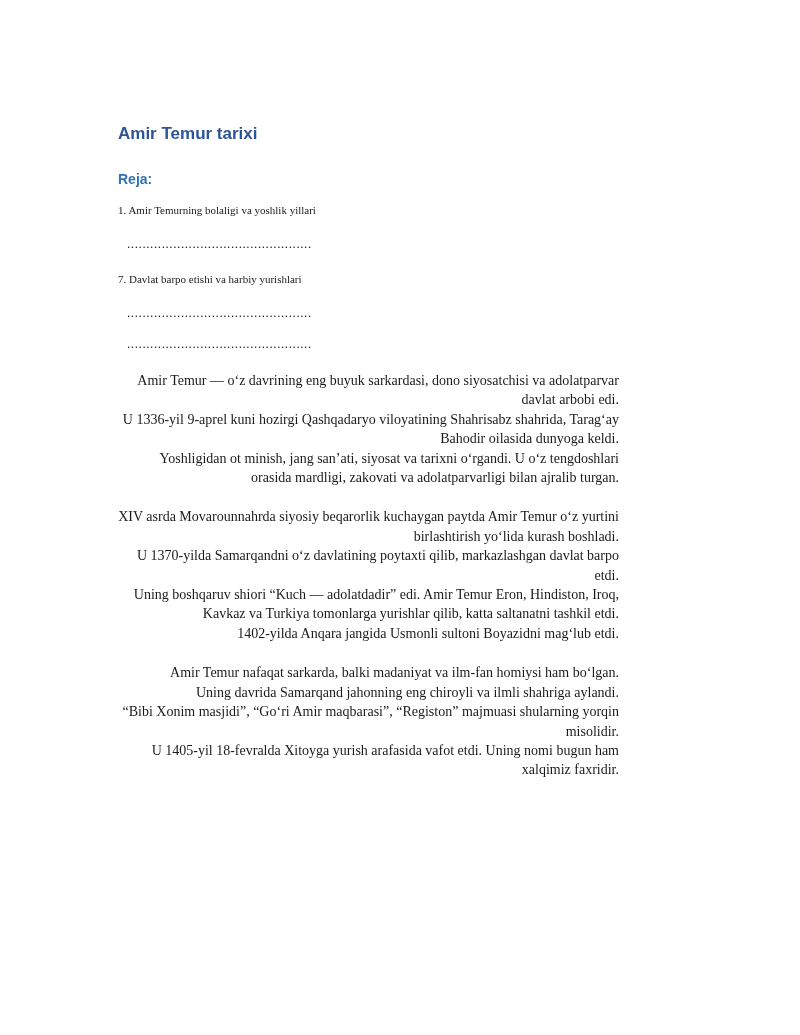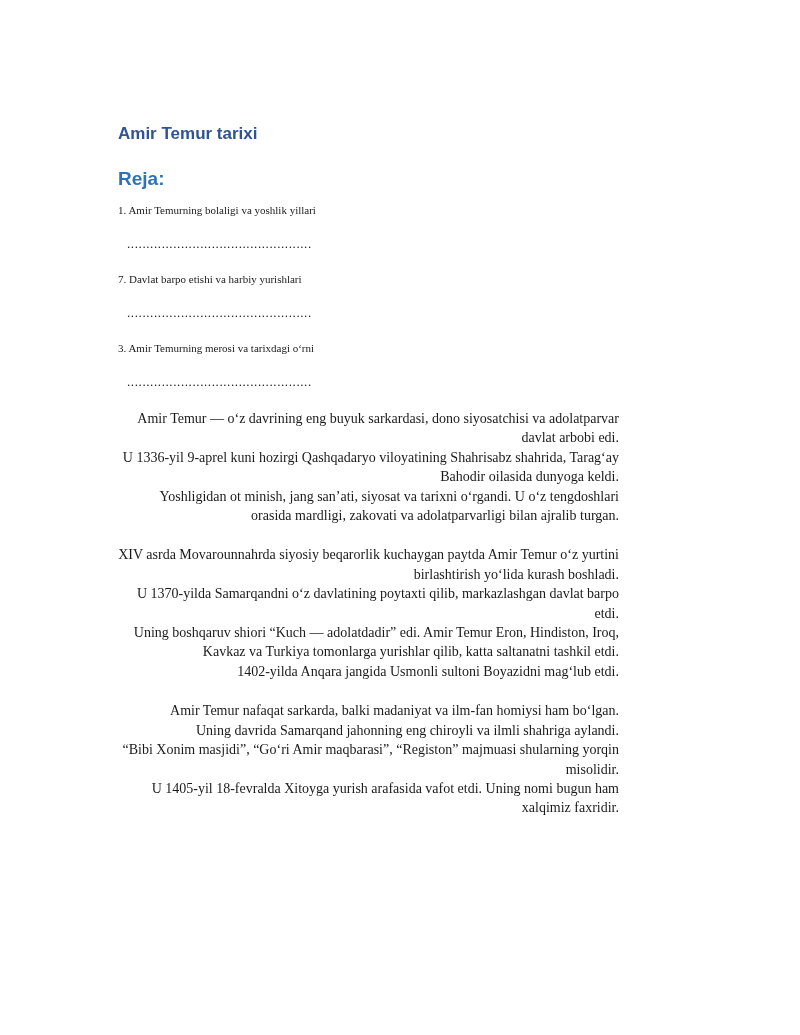--- a/index.html
+++ b/index.html
@@ -20,21 +20,21 @@
   .doc-title {
     font-family: "Liberation Sans", sans-serif;
     font-size: 17px;
     line-height: 20px;
     font-weight: 700;
     color: var(--title-color, #2f5496);
     margin: 0;
   }
   .section-heading {
     font-family: "Liberation Sans", sans-serif;
-    font-size: 19px;
+    font-size: 14px;
     line-height: 18px;
     font-weight: 700;
     color: var(--heading-color, #2e74b5);
     margin: 26px 0 0;
   }
   .section-heading.insho {
     margin-top: 17px;
   }
   .plan-item {
     font-size: 11px;
@@ -68,21 +68,20 @@
   <h1 class="doc-title">Amir Temur tarixi</h1>
 
   <h2 class="section-heading">Reja:</h2>
 
   <p class="plan-item">1. Amir Temurning bolaligi va yoshlik yillari</p>
   <p class="dots-line">................................................</p>
 
   <p class="plan-item">7. Davlat barpo etishi va harbiy yurishlari</p>
   <p class="dots-line">................................................</p>
 
-  <p class="plan-item">3. Amir Temurning merosi va tarixdagi o‘rni</p>
   <p class="dots-line">................................................</p>
 
 
   <p class="body-para">Amir Temur — o‘z davrining eng buyuk sarkardasi, dono siyosatchisi va adolatparvar davlat arbobi edi.
 U 1336-yil 9-aprel kuni hozirgi Qashqadaryo viloyatining Shahrisabz shahrida, Tarag‘ay Bahodir oilasida dunyoga keldi.
 Yoshligidan ot minish, jang san’ati, siyosat va tarixni o‘rgandi. U o‘z tengdoshlari orasida mardligi, zakovati va adolatparvarligi bilan ajralib turgan.</p>
 
   <p class="body-para">XIV asrda Movarounnahrda siyosiy beqarorlik kuchaygan paytda Amir Temur o‘z yurtini birlashtirish yo‘lida kurash boshladi.
 U 1370-yilda Samarqandni o‘z davlatining poytaxti qilib, markazlashgan davlat barpo etdi.
 Uning boshqaruv shiori “Kuch — adolatdadir” edi. Amir Temur Eron, Hindiston, Iroq, Kavkaz va Turkiya tomonlarga yurishlar qilib, katta saltanatni tashkil etdi.

